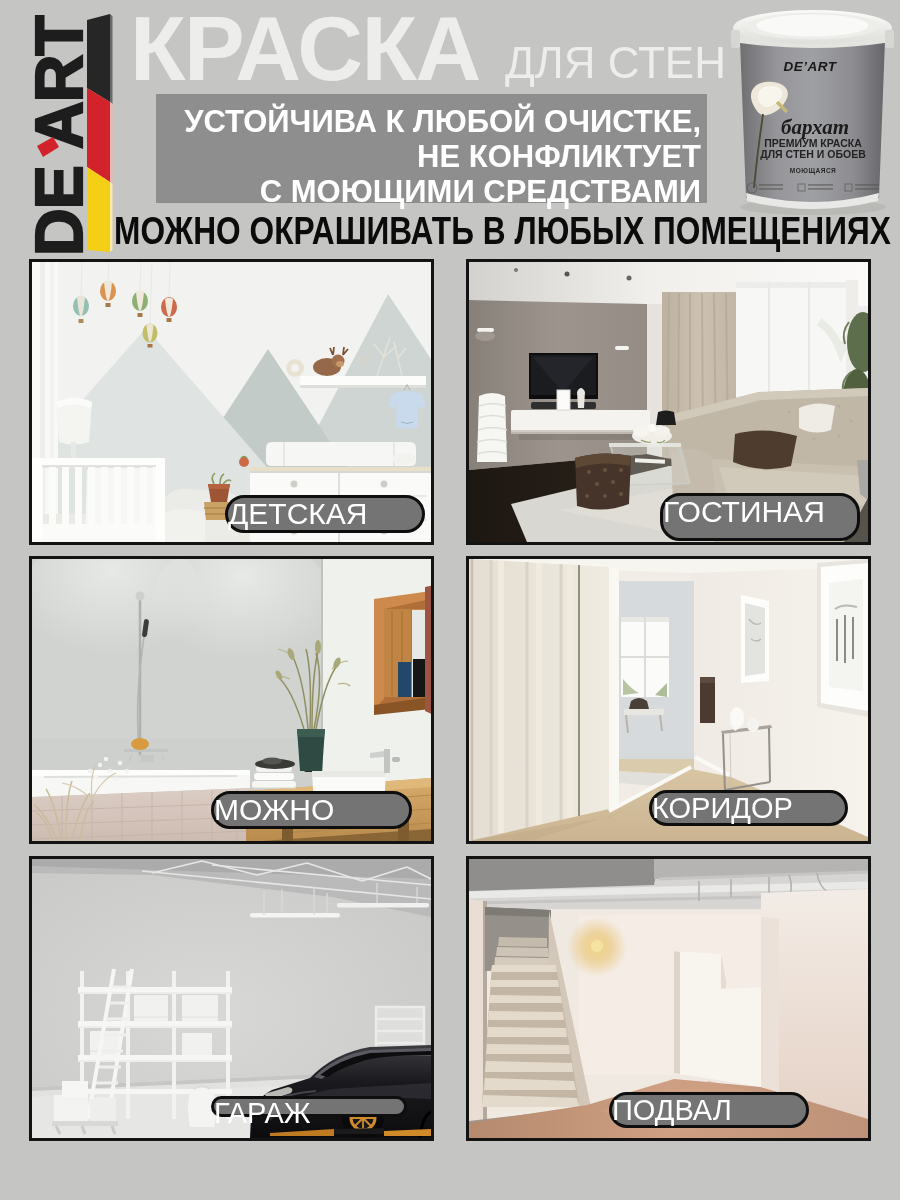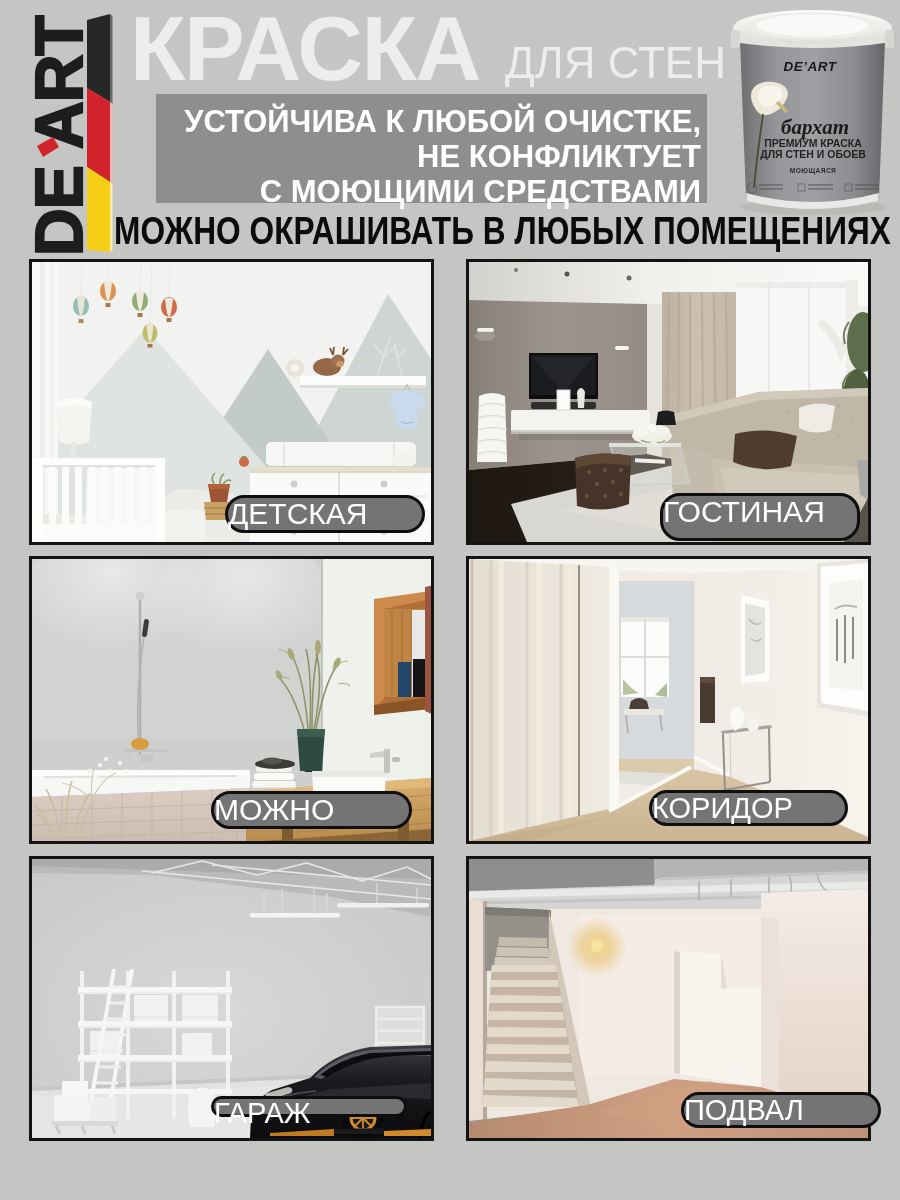--- a/index.html
+++ b/index.html
@@ -836,15 +836,15 @@
   <div class="pill" style="left:225px;top:495px;width:200px;height:38px;font-size:30px;line-height:32px">ДЕТСКАЯ</div>
 
   <div class="pill" style="left:660px;top:493px;width:200px;height:48px;font-size:30px;line-height:32px">ГОСТИНАЯ</div>
 
   <div class="pill" style="left:211px;top:791px;width:201px;height:38px;font-size:30px;line-height:32px">МОЖНО</div>
 
   <div class="pill" style="left:649px;top:790px;width:199px;height:36px;font-size:29px;line-height:30px">КОРИДОР</div>
 
   <div class="pill" style="left:211px;top:1096px;width:196px;height:21px;font-size:29px;line-height:29px">ГАРАЖ</div>
 
-  <div class="pill" style="left:681px;top:1092px;width:200px;height:36px;font-size:29px;line-height:30px">ПОДВАЛ</div>
+  <div class="pill" style="left:609px;top:1092px;width:200px;height:36px;font-size:29px;line-height:30px">ПОДВАЛ</div>
 
 </div>
 
 </body></html>

